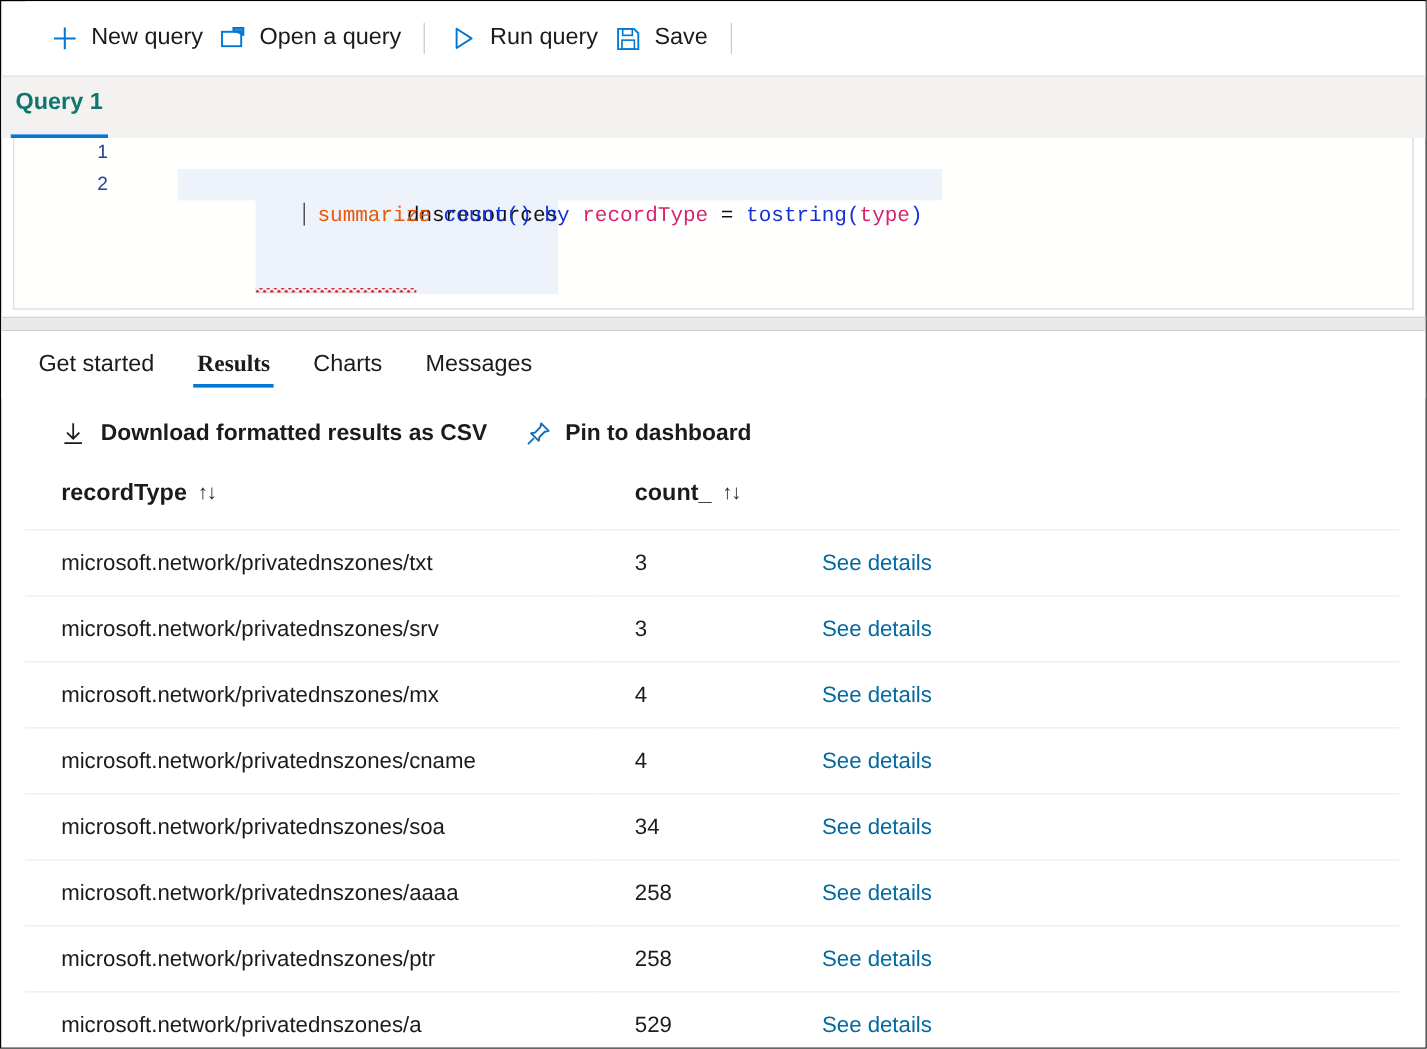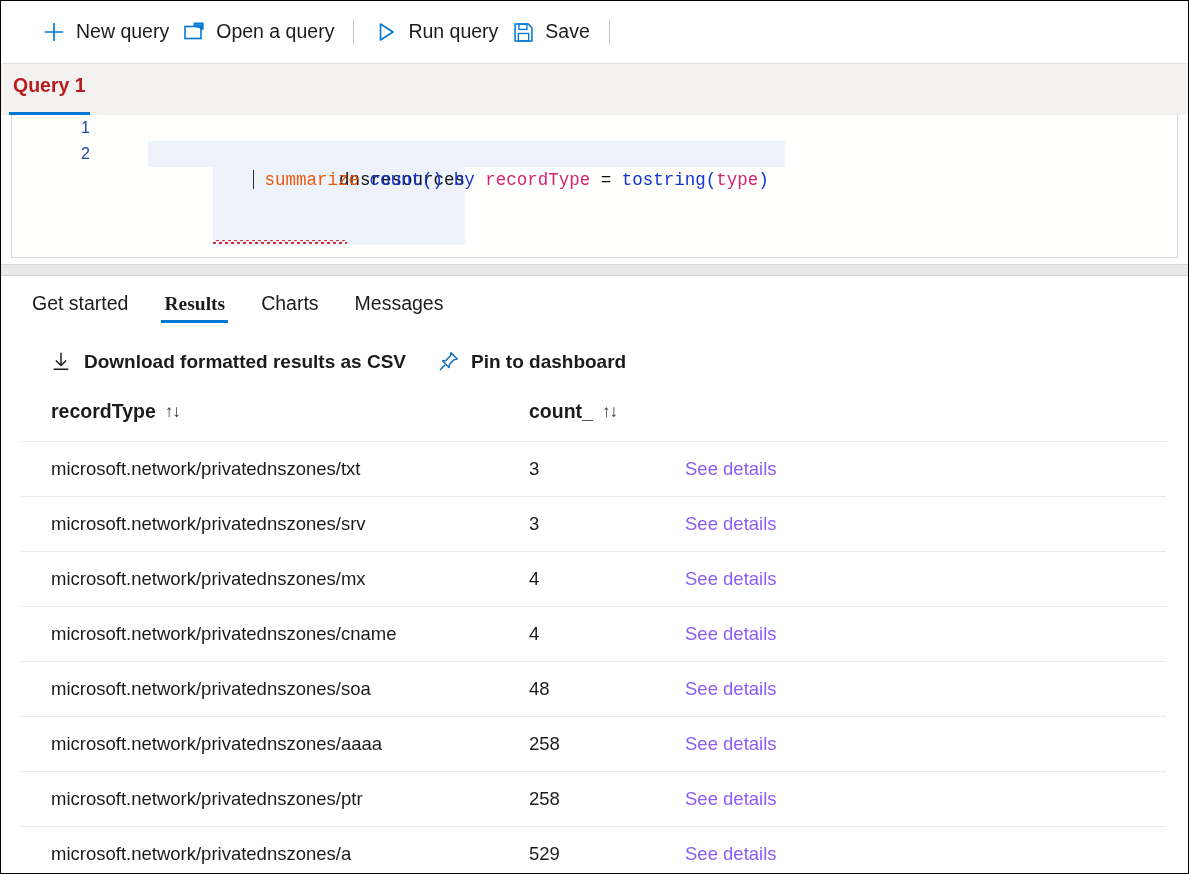--- a/index.html
+++ b/index.html
@@ -73,21 +73,21 @@
   }
   .qtab {
     position: relative;
     padding: 12px 14px 0 12px;
     height: 100%;
     box-sizing: border-box;
     cursor: pointer;
   }
   .qtab .qlbl {
     font-size: 19.5px;
-    color: #b91c1c;
+    color: #0f766e;
     font-weight: 600;
     line-height: 1;
   }
   .qtab .qunder {
     position: absolute;
     left: 8px;
     right: 10px;
     bottom: 0;
     height: 3px;
     background: #0078d4;
@@ -266,21 +266,21 @@
   col.c-link { width: 511px; }
   .sorticon {
     display: inline-block;
     margin-left: 9px;
     font-size: 17px;
     color: #2b2b2b;
     letter-spacing: -1px;
     vertical-align: 1px;
   }
   td.link a {
-    color: #8b5cf6;
+    color: #0369a1;
     text-decoration: none;
     font-size: 18.5px;
     cursor: pointer;
   }
 </style>
 </head>
 <body>
 
 <div id="app">
 
@@ -433,21 +433,21 @@
           <td>4</td>
           <td class="link"><a>See details</a></td>
         </tr>
         <tr>
           <td>microsoft.network/privatednszones/cname</td>
           <td>4</td>
           <td class="link"><a>See details</a></td>
         </tr>
         <tr>
           <td>microsoft.network/privatednszones/soa</td>
-          <td>48</td>
+          <td>34</td>
           <td class="link"><a>See details</a></td>
         </tr>
         <tr>
           <td>microsoft.network/privatednszones/aaaa</td>
           <td>258</td>
           <td class="link"><a>See details</a></td>
         </tr>
         <tr>
           <td>microsoft.network/privatednszones/ptr</td>
           <td>258</td>

